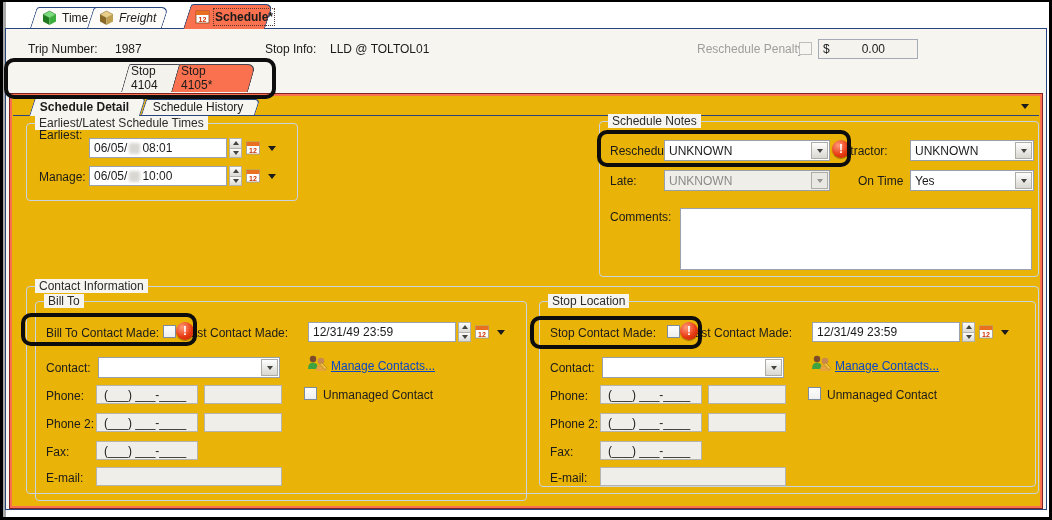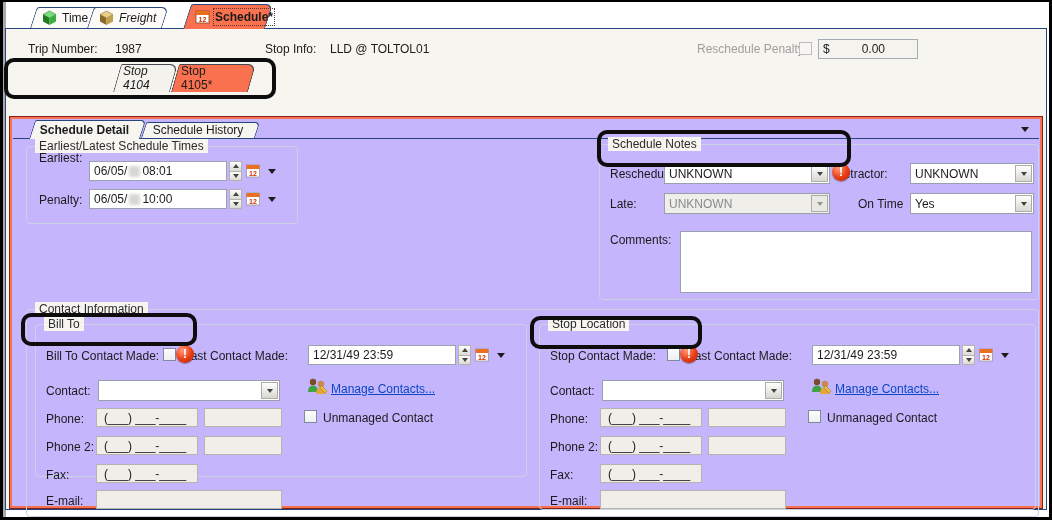--- a/index.html
+++ b/index.html
@@ -25,22 +25,22 @@
 
   
   .stoptab { position:absolute; top:62px; height:28px; z-index:3; }
   .stoptab .shape { position:absolute; inset:0; transform:skewX(-16deg); transform-origin:bottom left;
       background:#F4F2ED; border:1px solid #44454F; border-bottom:none; border-radius:2px 8px 0 0; }
   .stoptab.mod .shape { background:#F9714F; }
   .stoptab.sel { height:31px; }
   .stoptab .content { position:relative; display:flex; align-items:center; justify-content:center; height:100%; padding:0 10px; z-index:1; }
 
   
-  .stoppanel { position:absolute; left:6px; right:6px; top:91px; bottom:8px; background:#c4b5fd;
-      border:1px solid #7E2222; box-shadow:inset 0 0 0 2px #F9714F; z-index:1;margin-top:23px; }
+  .stoppanel { position:absolute; left:6px; right:6px; top:91px; bottom:8px; background:#eab308;
+      border:1px solid #7E2222; box-shadow:inset 0 0 0 2px #F9714F; z-index:1; }
   .panelbody { position:absolute; inset:3px; }
 
   .dtabstrip { position:absolute; left:0; right:0; top:0; height:19px; border-bottom:1px solid #27457C; }
   .dtab { position:absolute; z-index:2; }
   .dtab .shape { position:absolute; inset:0; transform:skewX(-18deg); transform-origin:bottom left;
       background:#F7F5F0; border:1px solid #27457C; border-bottom:none; border-radius:2px 5px 0 0; }
   .dtab .content { position:relative; display:flex; align-items:center; justify-content:center; height:100%; z-index:1; }
   .dtab.sel .content { font-weight:bold; }
   .t-down { width:0; height:0; border-left:4px solid transparent; border-right:4px solid transparent; border-top:5px solid #1b1b1b; }
   .t-up-s { width:0; height:0; border-left:3px solid transparent; border-right:3px solid transparent; border-bottom:4px solid #44443E; }
@@ -124,21 +124,21 @@
   <span class="lab" style="left:112px; top:40px;">1987</span>
   <span class="lab" style="left:262px; top:40px;">Stop Info:</span>
   <span class="lab" style="left:327px; top:40px;">LLD @ TOLTOL01</span>
   <span class="lab dis" style="left:694px; top:40px;">Reschedule Penalty:</span>
   <div class="checkbox dis" style="left:796px; top:40px;"></div>
   <div class="valuebox" style="left:815px; top:37px; width:100px;">
     <span style="padding-left:4px;">$</span>
     <span style="flex:1; text-align:center;">0.00</span>
   </div>
 
-  <div class="stoptab" style="left:110px; width:57px;font-style:italic;">
+  <div class="stoptab" style="left:118px; width:57px;">
     <div class="shape"></div>
     <div class="content">
         <span>Stop 4104</span>
       </div>
   </div>
   <div class="stoptab mod" style="left:168px; width:77px;">
     <div class="shape"></div>
     <div class="content">
         <span>Stop 4105*</span>
       </div>
@@ -180,21 +180,21 @@
         </div>
         <div class="calbtn" style="left:218px; top:16px;">
           <svg viewBox="0 0 15 15" width="16" height="15">
             <rect x="1" y="2" width="13" height="12" fill="#fff" stroke="#999" stroke-width="0.8"></rect>
             <rect x="1" y="2" width="13" height="4" fill="#E87020"></rect>
             <text x="7.5" y="12.5" font-size="7" font-weight="bold" fill="#D03000" text-anchor="middle">12</text>
           </svg>
         </div>
         <div class="t-down droparrow" style="left:241px; top:22px;"></div>
 
-        <span class="lab" style="left:12px; top:46px;">Penalty:</span>
+        <span class="lab" style="left:12px; top:46px;">Manage:</span>
         <div class="field" style="left:62px; top:42px; width:138px;">
           <span>06/05/</span>
             <span class="redact"></span>
             <span>10:00</span>
         </div>
         <div class="spin" style="left:202px; top:42px;">
           <div class="sb">
               <div class="t-up-s"></div>
             </div>
           <div class="sb">
@@ -245,21 +245,21 @@
             </div>
         </div>
 
         <span class="lab" style="left:10px; top:88px;">Comments:</span>
         <textarea class="comments" style="left: 80px; top: 86px; width: 352px; height: 62px;"></textarea>
       </div>
 
       <div class="grp" style="left:13px; top:189px; width:1013px; height:208px;">
         <span class="glab">Contact Information</span>
 
-        <div class="grp" style="left:8px; top:14px; width:492px; height:153px;">
+        <div class="grp" style="left:8px; top:14px; width:492px; height:200px;">
           <span class="glab">Bill To</span>
 
           <span class="lab" style="left:10px; top:24px;">Bill To Contact Made:</span>
           <div class="checkbox" style="left:127px; top:23px;"></div>
           <span class="lab" style="left:148px; top:24px;">Last Contact Made:</span>
           <div class="err" style="left:140px; top:20px;">!</div>
           <div class="field" style="left:272px; top:20px; width:148px;">
             <span>12/31/49 23:59</span>
           </div>
           <div class="spin" style="left:422px; top:20px;">

